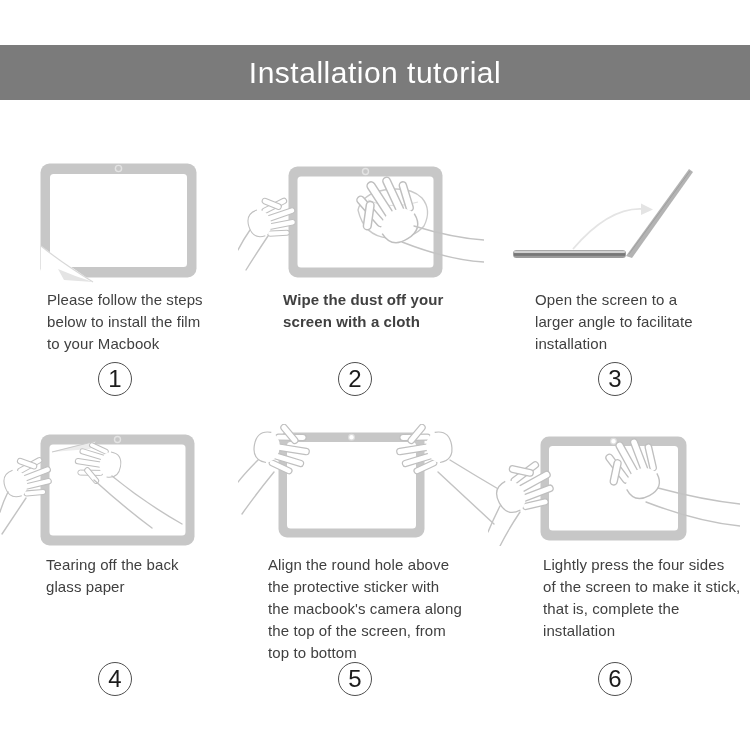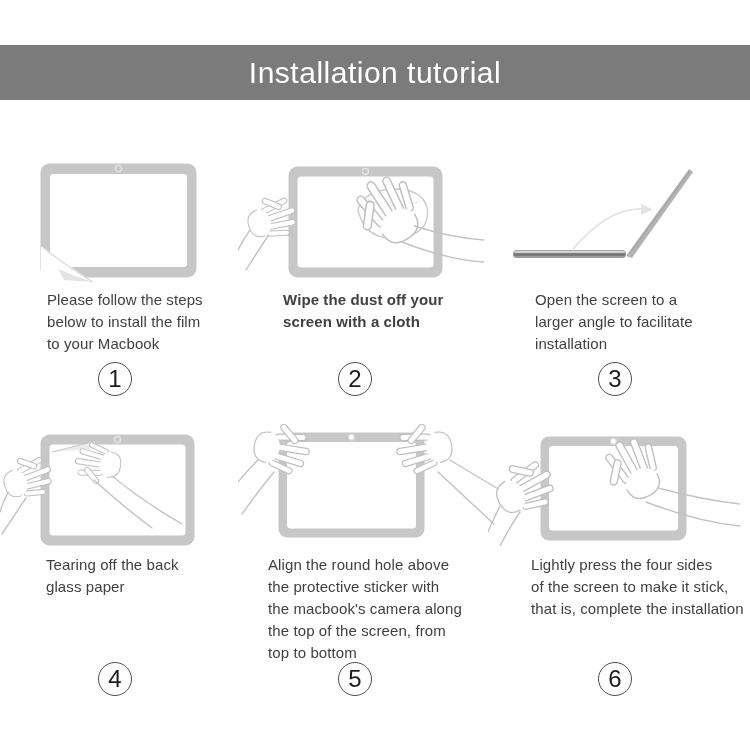--- a/index.html
+++ b/index.html
@@ -24,21 +24,21 @@
   .p-s3i { left:505px; top:163px; }
   .p-s4i { left:0px;   top:428px; }
   .p-s5i { left:238px; top:424px; }
   .p-s6i { left:488px; top:428px; }
   
   .p-c1 { left:47px;  top:289px; }
   .p-c2 { left:283px; top:289px;font-weight:bold; }
   .p-c3 { left:515px; top:289px;margin-left:20px; }
   .p-c4 { left:46px;  top:554px; }
   .p-c5 { left:268px; top:554px; }
-  .p-c6 { left:531px; top:554px; }
+  .p-c6 { left:543px; top:554px; }
   
   .p-b1 { left:98px;  top:362px; }
   .p-b2 { left:338px; top:362px; }
   .p-b3 { left:598px; top:362px; }
   .p-b4 { left:98px;  top:662px; }
   .p-b5 { left:338px; top:662px; }
   .p-b6 { left:598px; top:662px; }
 
   
   .hand rect { fill:#ffffff; stroke:#bfbfbf; stroke-width:1.4; }

